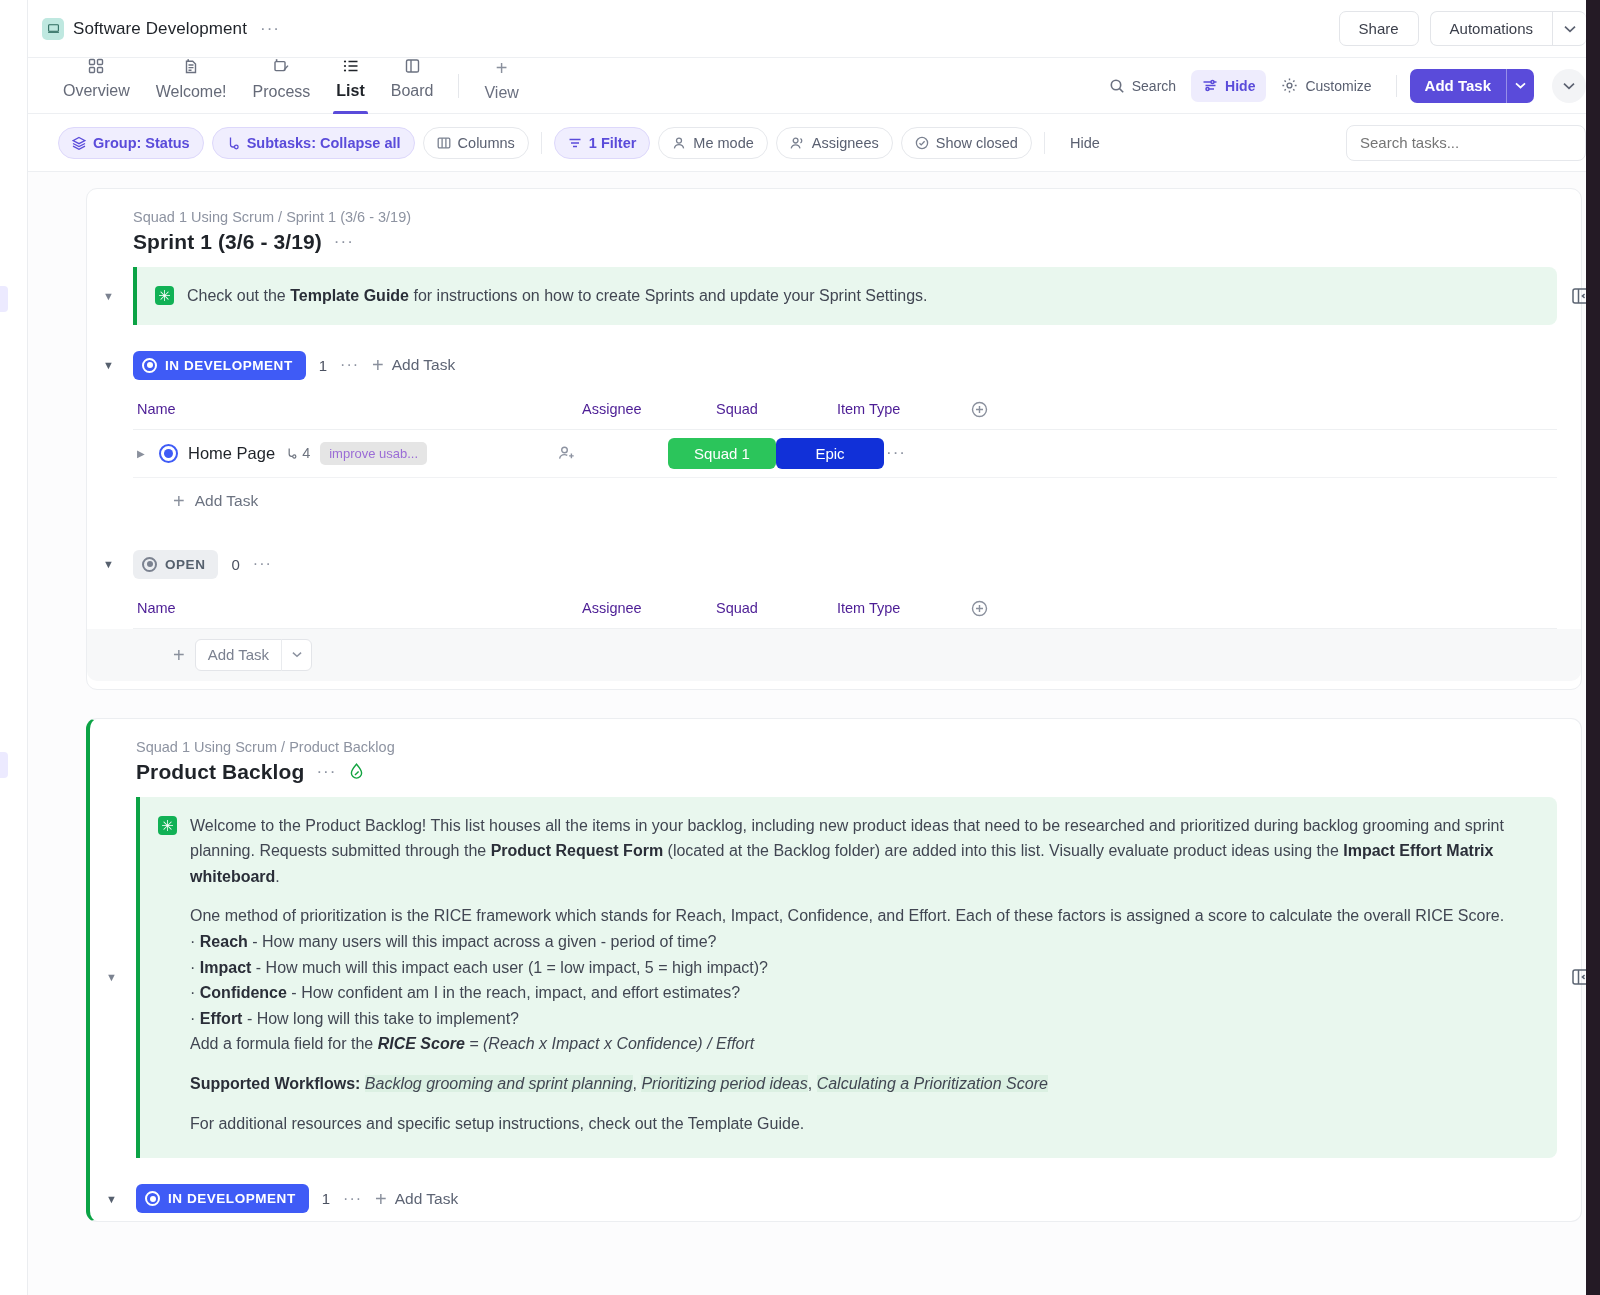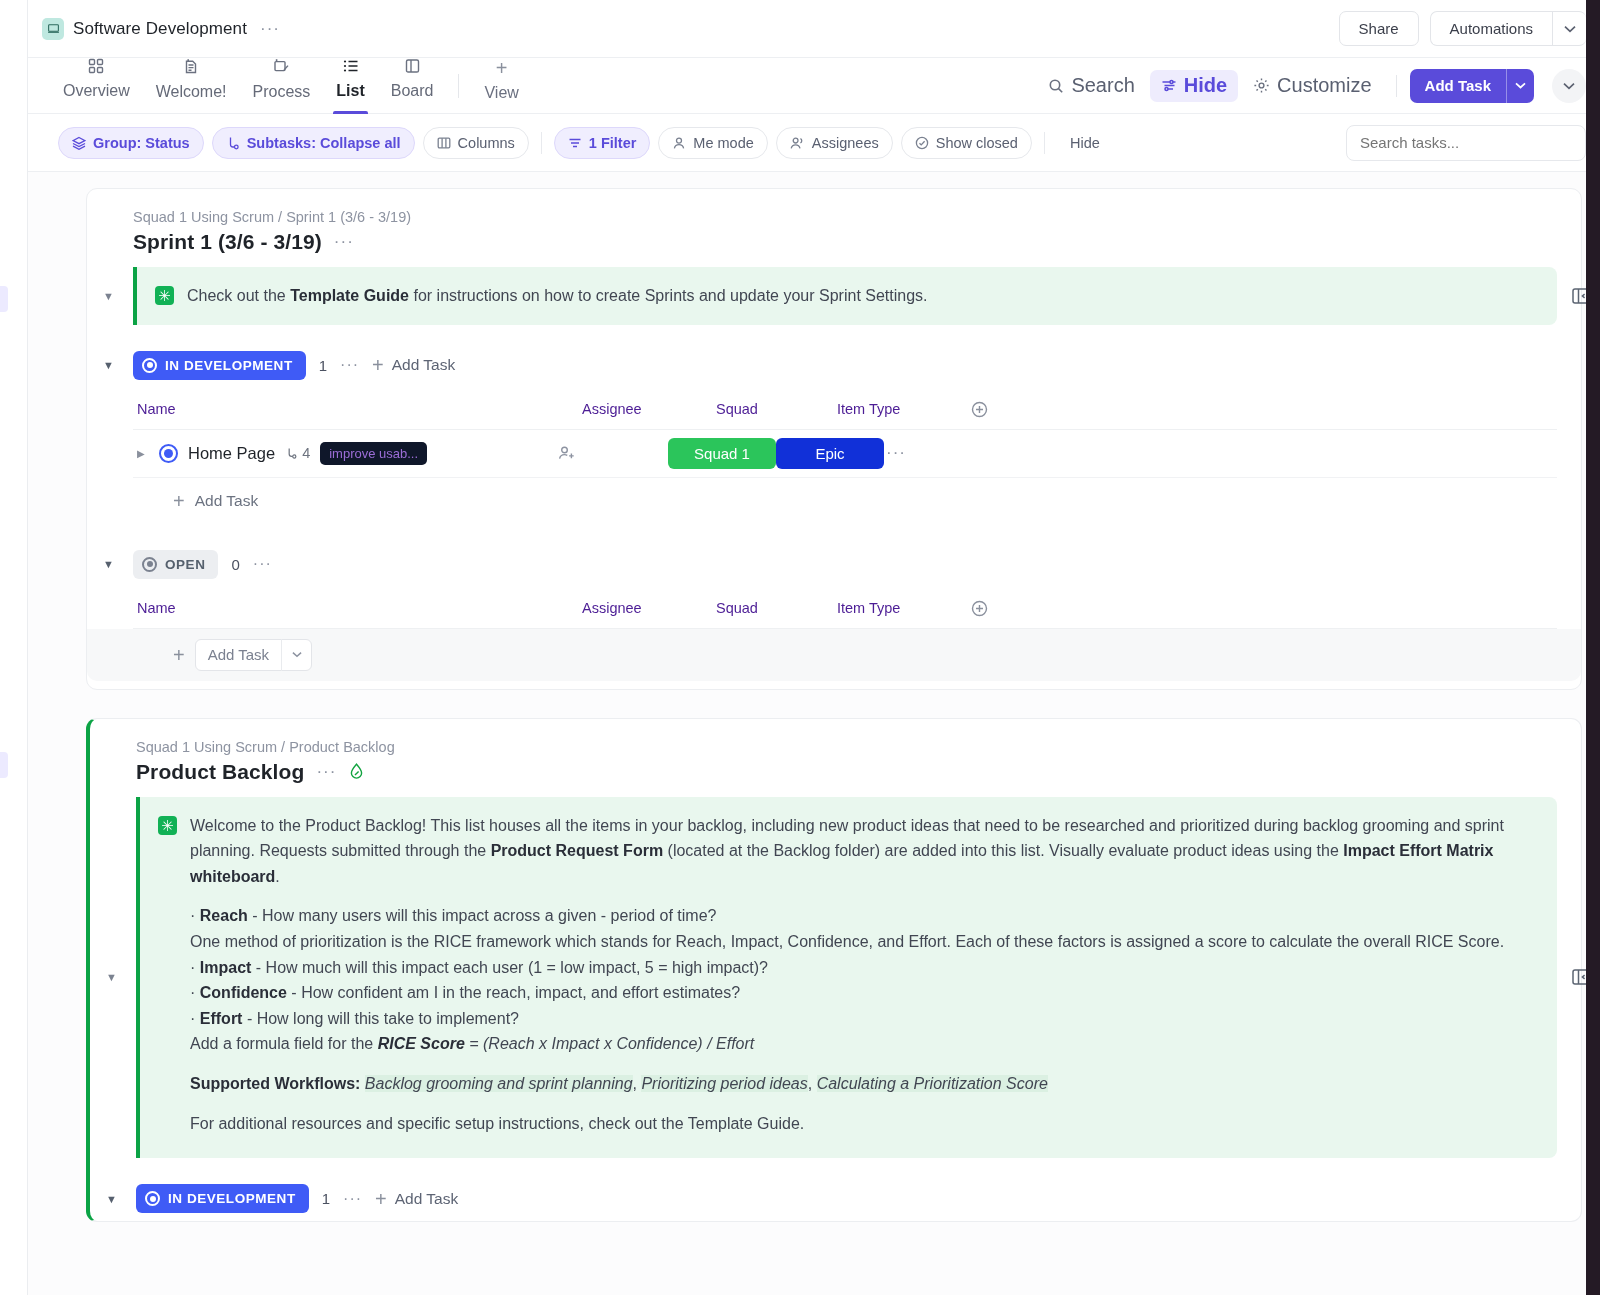--- a/index.html
+++ b/index.html
@@ -70,21 +70,21 @@
   .vtab.active:after {
     content: ""; position: absolute; left: 10px; right: 10px; bottom: 0;
     height: 3px; background: #5a4bda; border-radius: 2px 2px 0 0;
   }
   .vsep { width: 1px; height: 24px; background: #e5e7eb; margin: 0 12px; }
   .vtab.addview { color: #6b7080; gap: 6px; }
 
   .viewbar-right { display: flex; align-items: center; gap: 4px; }
   .vr-item {
     display: flex; align-items: center; gap: 7px; height: 32px;
-    padding: 0 11px; border-radius: 7px; font-size: 20px; color: #5a6071;
+    padding: 0 11px; border-radius: 7px; font-size: 14px; color: #5a6071;
     cursor: pointer; white-space: nowrap;
   }
   .vr-item.hl { background: #eeecfd; color: #5a4bda; font-weight: 700; }
   .vr-sep { width: 1px; height: 22px; background: #e5e7eb; margin: 0 9px; }
   .addtask-wrap { display: flex; }
   .addtask {
     background: #5a4bda; color: #fff; font-size: 15px; font-weight: 700;
     height: 34px; padding: 0 15px; border-radius: 7px 0 0 7px;
     display: flex; align-items: center; cursor: pointer;
   }
@@ -204,21 +204,21 @@
   .td-name { flex: 0 0 425px; display: flex; align-items: center; gap: 10px; padding-left: 4px; }
   .row-caret { color: #8a909d; font-size: 10px; width: 12px; cursor: pointer; }
   .task-ring {
     width: 19px; height: 19px; border-radius: 50%; border: 2.5px solid #3f5bf6;
     display: flex; align-items: center; justify-content: center; flex: 0 0 19px;
   }
   .task-ring i { width: 9px; height: 9px; border-radius: 50%; background: #3f5bf6; display: block; }
   .task-name { font-size: 16.5px; color: #1f2329; font-weight: 400; }
   .sub-count { display: flex; align-items: center; gap: 4px; color: #6d737f; font-size: 14.5px; }
   .tag {
-    background: #0f172a; color: #9b6dd6; font-size: 13px; padding: 4px 9px;
+    background: #e5e5e5; color: #9b6dd6; font-size: 13px; padding: 4px 9px;
     border-radius: 5px; max-width: 116px; overflow: hidden; white-space: nowrap;
   }
   .td-assignee { flex: 0 0 110px; color: #8d93a1; }
   .td-squad { flex: 0 0 97px; }
   .td-type { flex: 0 0 110px; }
   .td-more { flex: 1 1 auto; color: #8d93a1; font-size: 17px; letter-spacing: 1px; cursor: pointer; }
   .field-pill {
     display: inline-flex; align-items: center; justify-content: center;
     height: 31px; min-width: 108px; border-radius: 6px; color: #fff;
     font-size: 15px; font-weight: 400;
@@ -631,23 +631,23 @@
 
           <div class="banner-wrap">
             <span class="collapse-arrow">▼</span>
             <div class="banner tall">
               <span class="banner-icon">✳</span>
               <div class="banner-text">
                 <span>Welcome to the Product Backlog! This list houses all the items in your backlog, including new product ideas that need to be researched and prioritized during backlog grooming and sprint planning. Requests submitted through the </span><b>Product Request Form</b><span> (located at the Backlog folder) are added into this list. Visually evaluate product ideas using the </span><b>Impact Effort Matrix whiteboard</b><span>.</span>
 
                 <span class="blank-line"></span>
 
+                <div>One method of prioritization is the RICE framework which stands for Reach, Impact, Confidence, and Effort. Each of these factors is assigned a score to calculate the overall RICE Score.</div>
+
                 <div>· <b>Reach</b><span> - How many users will this impact across a given - period of time?</span></div>
-
-                <div>One method of prioritization is the RICE framework which stands for Reach, Impact, Confidence, and Effort. Each of these factors is assigned a score to calculate the overall RICE Score.</div>
                 <div>· <b>Impact</b><span> - How much will this impact each user (1 = low impact, 5 = high impact)?</span></div>
                 <div>· <b>Confidence</b><span> - How confident am I in the reach, impact, and effort estimates?</span></div>
                 <div>· <b>Effort</b><span> - How long will this take to implement?</span></div>
 
                 <div><span>Add a formula field for the </span><b><i>RICE Score</i></b><i> = (Reach x Impact x Confidence) / Effort</i></div>
 
                 <span class="blank-line"></span>
 
                 <div><b>Supported Workflows: </b><i class="hl-green">Backlog grooming and sprint planning</i>, <i class="hl-green">Prioritizing period ideas</i>, <i class="hl-green">Calculating a Prioritization Score</i></div>
 

